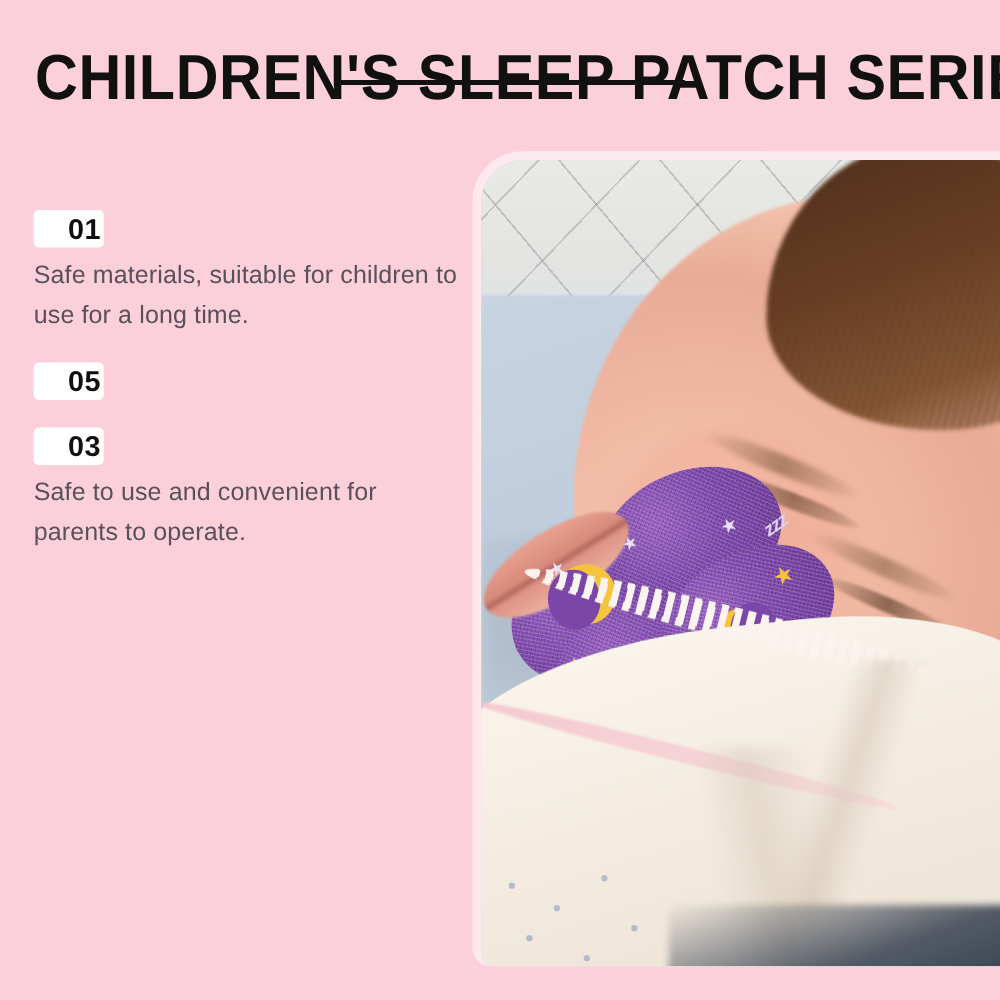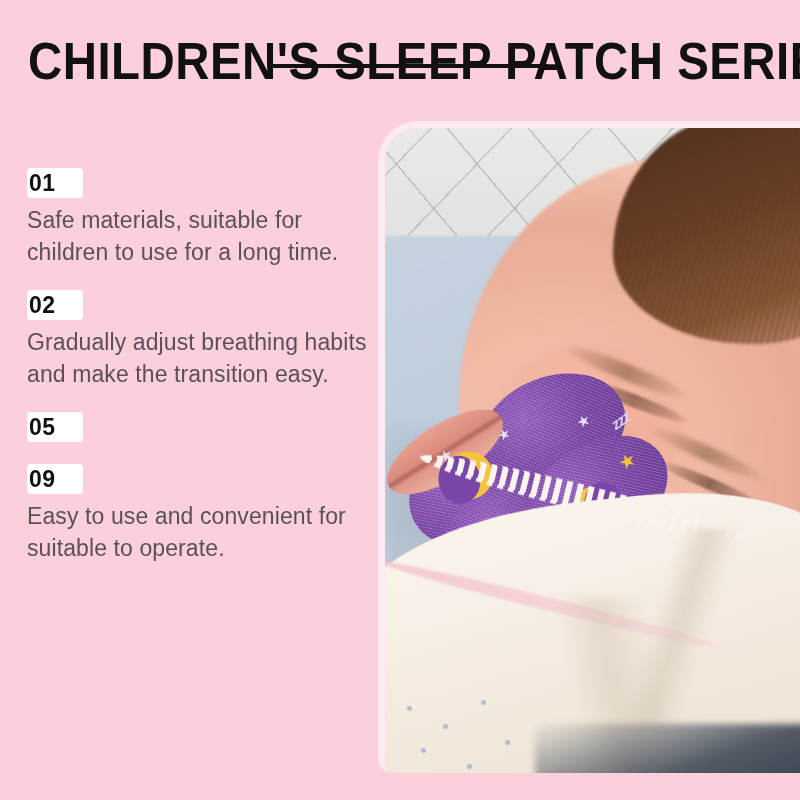--- a/index.html
+++ b/index.html
@@ -61,29 +61,29 @@
   }
   .feature-badge {
     display: inline-block;
     background: #ffffff;
     color: #101010;
     font-size: 23px;
     font-weight: bold;
     line-height: 30px;
     height: 30px;
     min-width: 56px;
-    text-align: left;
+    text-align: right;
     border-radius: 4px;
     padding: 0 2px;
     box-sizing: border-box;
     letter-spacing: 0.5px;
   }
   .feature-text {
     margin-top: 6px;
-    font-size: 23px;
+    font-size: 20px;
     line-height: 32px;
     color: #58505a;
     letter-spacing: 0.1px;
   }
 
   
   #photo-frame {
     position: absolute;
     left: 378px;
     top: 121px;
@@ -313,32 +313,28 @@
   </div>
   <div id="title-underline"></div>
 
   <div id="feature-list">
 
     <div class="feature-item">
       <div class="feature-badge">01</div>
       <div class="feature-text">Safe materials, suitable for children to use for a long time.</div>
     </div>
 
-    <div class="feature-item">
-      <div class="feature-badge">02</div>
-      <div class="feature-text">Gradually adjust breathing habits and make the transition easy.</div>
-    </div>
 
     <div class="feature-item">
       <div class="feature-badge">05</div>
     </div>
 
     <div class="feature-item">
-      <div class="feature-badge">09</div>
-      <div class="feature-text">Easy to use and convenient for suitable to operate.</div>
+      <div class="feature-badge">03</div>
+      <div class="feature-text">Safe to use and convenient for parents to operate.</div>
     </div>
 
   </div>
 
   <div id="photo-frame">
     <div id="photo">
 
       <div class="ph-layer" id="ph-quilt"></div>
       <div class="ph-layer" id="ph-blue"></div>
       <div class="ph-layer" id="ph-blue-shadow"></div>

